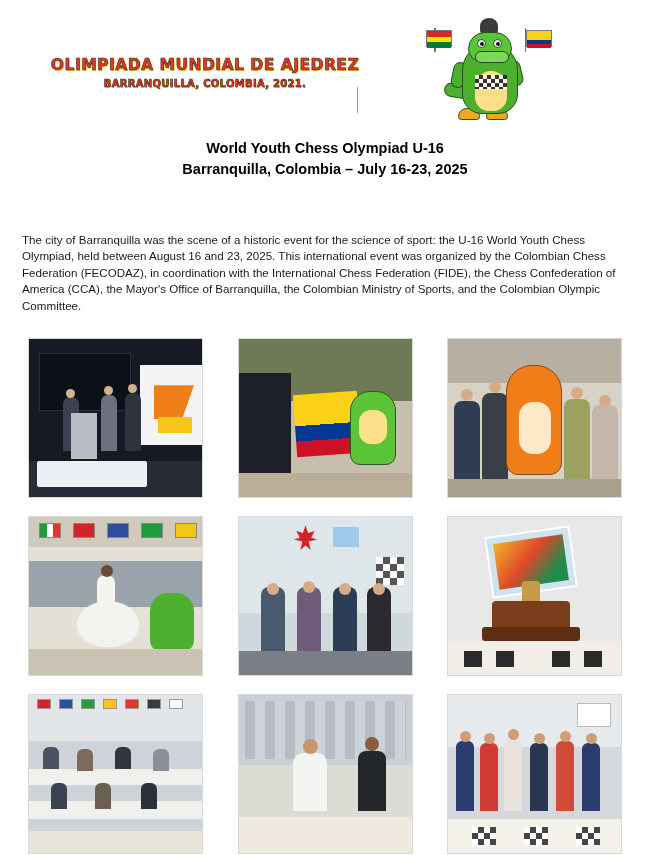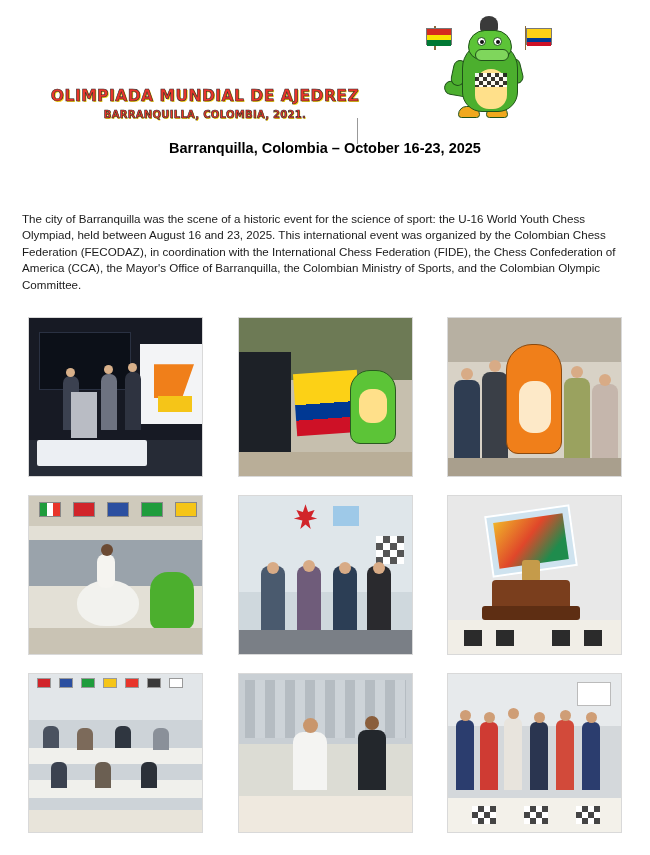--- a/index.html
+++ b/index.html
@@ -13,21 +13,21 @@
     height: 855px;
     font-family: "Liberation Sans", sans-serif;
     color: #1a1a1a;
     overflow: hidden;
     position: relative;
   }
 
   
   .page-header {
     display: flex;
-    align-items: flex-end;
+    align-items: center;
     padding: 18px 40px 0 40px;
     height: 120px;
   }
   .logo-block {
     width: 330px;
     text-align: center;
     padding-top: 8px;
     position: relative;
   }
   .logo-line {
@@ -388,21 +388,22 @@
       <div class="croc-head">
         <div class="croc-eye l"></div>
         <div class="croc-eye r"></div>
         <div class="croc-snout"></div>
       </div>
     </div>
   </div>
 </div>
 
 <div class="doc-title">
-  <div>Barranquilla, Colombia – October 16-23, 2025</div>
+  <div>World Youth Chess Olympiad U-16</div>
+  <div>Barranquilla, Colombia – July 16-23, 2025</div>
 </div>
 
 <p class="doc-paragraph">The city of Barranquilla was the scene of a historic event for the science of sport: the U-16 World Youth Chess Olympiad, held between August 16 and 23, 2025. This international event was organized by the Colombian Chess Federation (FECODAZ), in coordination with the International Chess Federation (FIDE), the Chess Confederation of America (CCA), the Mayor's Office of Barranquilla, the Colombian Ministry of Sports, and the Colombian Olympic Committee.</p>
 
 <div class="gallery">
 
   <div class="photo-row">
 
     <div class="photo p-wide ph1">
       <div class="scene">

